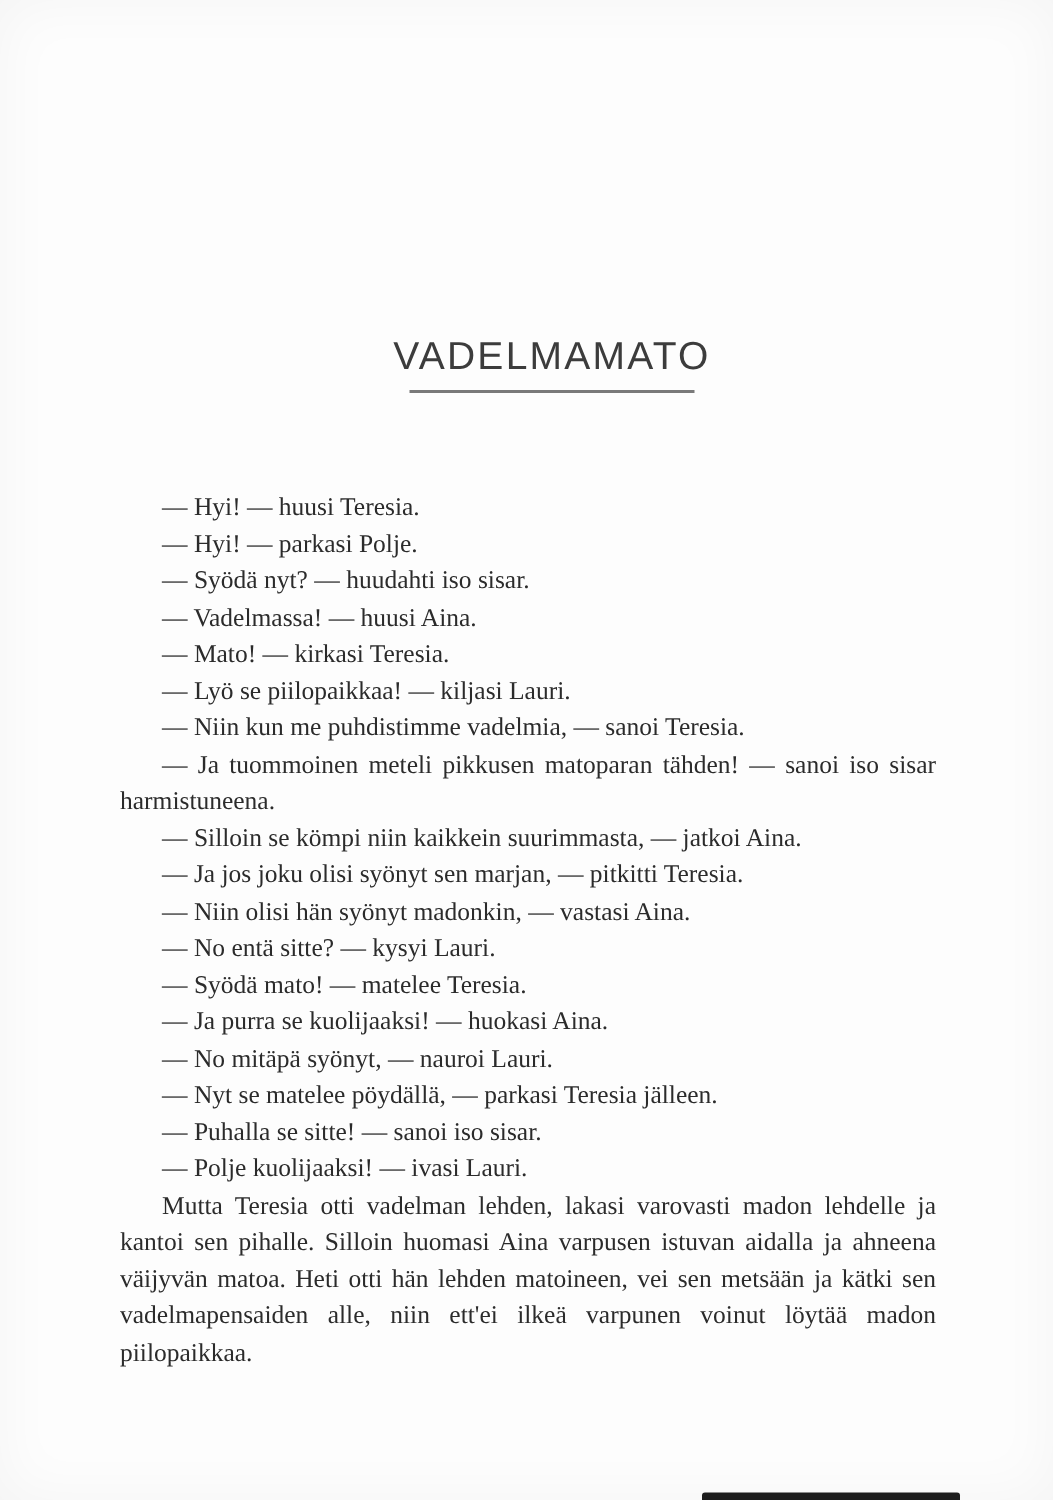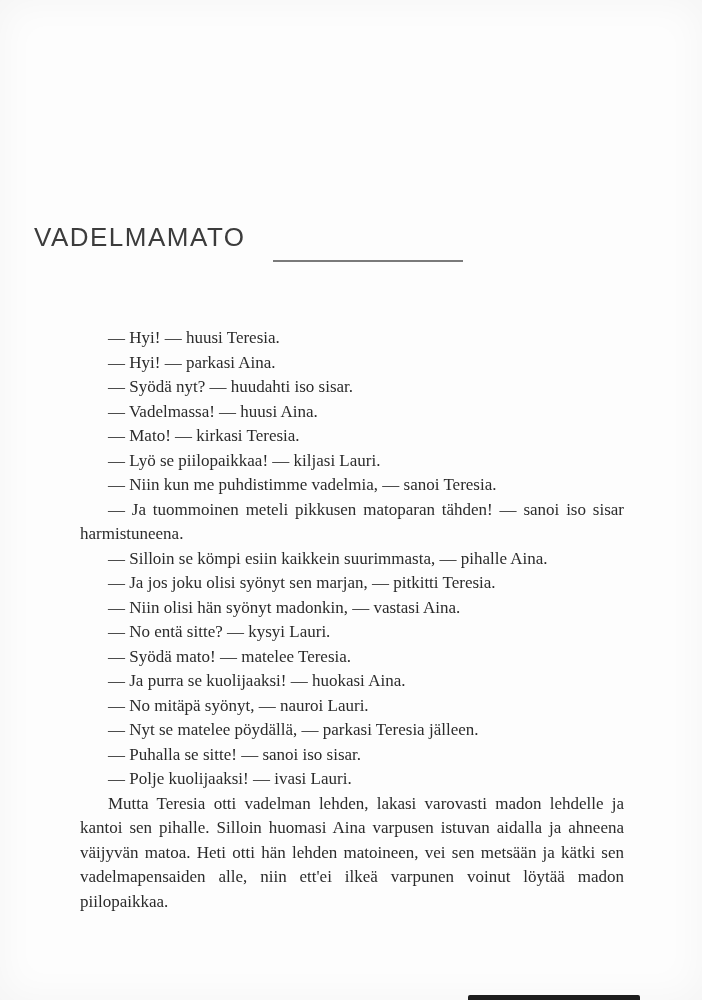--- a/index.html
+++ b/index.html
@@ -13,20 +13,21 @@
     height: 1000px;
     margin: 0 auto;
     background: #fdfdfd;
     overflow: hidden;
     font-family: "Liberation Serif", "DejaVu Serif", serif;
     color: #2b2b2b;
     box-shadow: inset 0 0 40px rgba(0,0,0,0.04);
   }
   .title-block {
     margin-top: 222px;
+    text-align: center;
     margin-left: 34px;
   }
   .title {
     font-family: "Liberation Sans", "DejaVu Sans", sans-serif;
     font-size: 26px;
     font-weight: 500;
     letter-spacing: 1.5px;
     color: #3c3c3c;
     margin: 0;
     line-height: 30px;
@@ -62,28 +63,28 @@
 
 <div class="page">
 
   <header class="title-block">
     <h1 class="title">VADELMAMATO</h1>
     <div class="title-rule"></div>
   </header>
 
   <main class="text-block">
     <p class="line">— Hyi! — huusi Teresia.</p>
-    <p class="line">— Hyi! — parkasi Aina.</p>
+    <p class="line">— Hyi! — parkasi Polje.</p>
     <p class="line">— Syödä nyt? — huudahti iso sisar.</p>
     <p class="line">— Vadelmassa! — huusi Aina.</p>
     <p class="line">— Mato! — kirkasi Teresia.</p>
     <p class="line">— Lyö se piilopaikkaa! — kiljasi Lauri.</p>
     <p class="line">— Niin kun me puhdistimme vadelmia, — sanoi Teresia.</p>
     <p class="line">— Ja tuommoinen meteli pikkusen matoparan tähden! — sanoi iso sisar harmistuneena.</p>
-    <p class="line">— Silloin se kömpi esiin kaikkein suurimmasta, — pihalle Aina.</p>
+    <p class="line">— Silloin se kömpi niin kaikkein suurimmasta, — jatkoi Aina.</p>
     <p class="line">— Ja jos joku olisi syönyt sen marjan, — pitkitti Teresia.</p>
     <p class="line">— Niin olisi hän syönyt madonkin, — vastasi Aina.</p>
     <p class="line">— No entä sitte? — kysyi Lauri.</p>
     <p class="line">— Syödä mato! — matelee Teresia.</p>
     <p class="line">— Ja purra se kuolijaaksi! — huokasi Aina.</p>
     <p class="line">— No mitäpä syönyt, — nauroi Lauri.</p>
     <p class="line">— Nyt se matelee pöydällä, — parkasi Teresia jälleen.</p>
     <p class="line">— Puhalla se sitte! — sanoi iso sisar.</p>
     <p class="line">— Polje kuolijaaksi! — ivasi Lauri.</p>
     <p class="line prose">Mutta Teresia otti vadelman lehden, lakasi varovasti madon lehdelle ja kantoi sen pihalle. Silloin huomasi Aina varpusen istuvan aidalla ja ahneena väijyvän matoa. Heti otti hän lehden matoineen, vei sen metsään ja kätki sen vadelmapensaiden alle, niin ett'ei ilkeä varpunen voinut löytää madon piilopaikkaa.</p>

